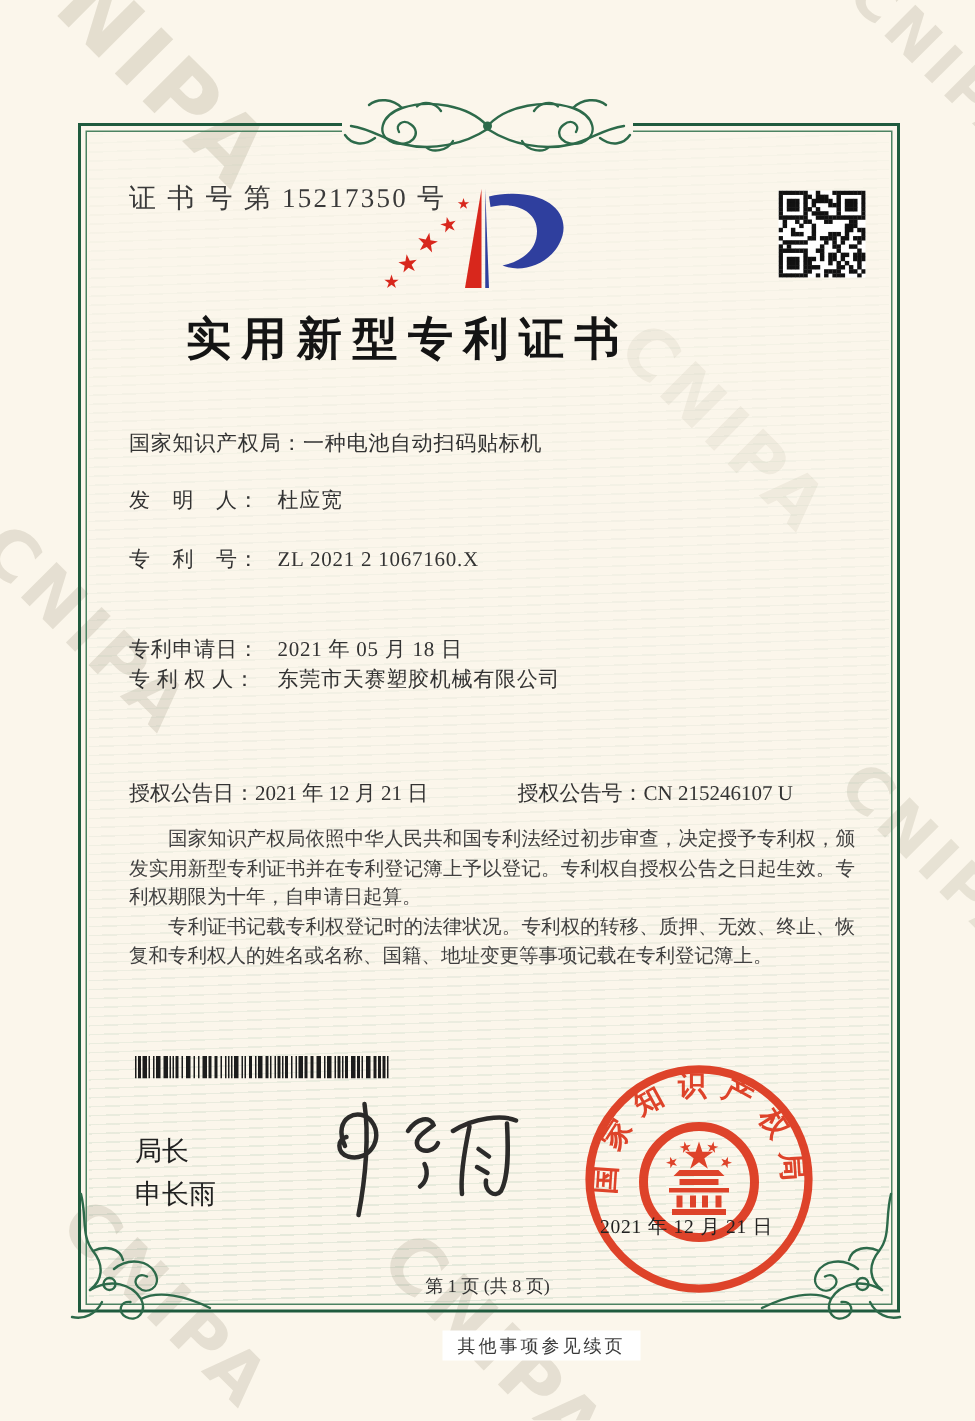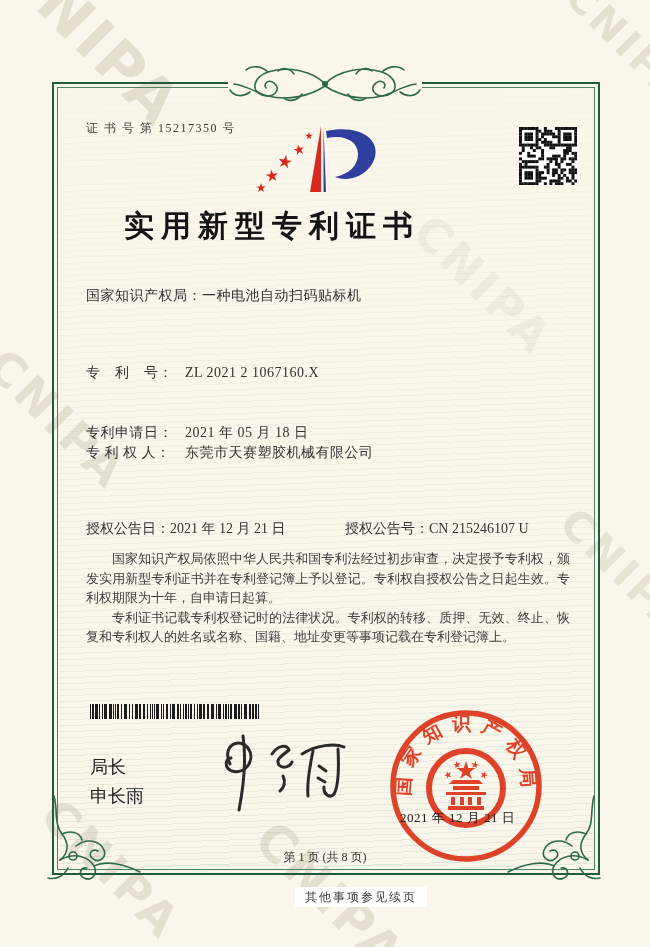--- a/index.html
+++ b/index.html
@@ -24,21 +24,21 @@
       border:2.5px solid #1f5b3e;}
   .cert-border .inner-line{position:absolute;left:3px;top:3px;right:3px;bottom:3px;
       border:1px solid #4c8362;}
   .guilloche{position:absolute;left:5px;top:5px;right:5px;bottom:5px;
       background:repeating-linear-gradient(178deg,rgba(106,156,126,0.16) 0 1px,transparent 1px 6px);
       -webkit-mask-image:linear-gradient(to bottom,rgba(0,0,0,.18),rgba(0,0,0,.45) 60%,rgba(0,0,0,.95));
       mask-image:linear-gradient(to bottom,rgba(0,0,0,.18),rgba(0,0,0,.45) 60%,rgba(0,0,0,.95));}
 
   .ornament{position:absolute;pointer-events:none;}
 
-  .cert-no{position:absolute;left:86px;top:120px;font-size:12px;letter-spacing:1.5px;color:#3a3a3a;}
+  .cert-no{position:absolute;left:86px;top:120px;font-size:18px;letter-spacing:1.5px;color:#3a3a3a;}
 
   .logo{position:absolute;left:252px;top:124px;}
   .qr{position:absolute;left:519px;top:127px;width:58px;height:58px;background:#fff;}
 
   .title{position:absolute;left:0;top:206px;width:544px;text-align:center;
       font-size:30px;font-weight:bold;letter-spacing:7px;color:#141414;}
 
   .field-row{position:absolute;left:86px;width:480px;font-size:14px;letter-spacing:.5px;
       white-space:nowrap;color:#333;}
   .field-label{display:inline-block;min-width:99px;}
@@ -369,20 +369,23 @@
         <rect x="38.666666666666664" y="55.23809523809524" width="2.961904761904762" height="2.961904761904762" fill="#111"></rect>
         <rect x="41.42857142857143" y="55.23809523809524" width="2.961904761904762" height="2.961904761904762" fill="#111"></rect>
         <rect x="52.476190476190474" y="55.23809523809524" width="2.961904761904762" height="2.961904761904762" fill="#111"></rect>
       </svg></div>
 
   <div class="title">实用新型专利证书</div>
 
   <div class="field-row r0">
     <span class="field-label">国家知识产权局：</span><span>一种电池自动扫码贴标机</span>
   </div>
+  <div class="field-row r1">
+    <span class="field-label">发　明　人：</span><span>杜应宽</span>
+  </div>
   <div class="field-row r2">
     <span class="field-label">专　利　号：</span><span>ZL 2021 2 1067160.X</span>
   </div>
   <div class="field-row r3">
     <span class="field-label">专利申请日：</span><span>2021 年 05 月 18 日</span>
   </div>
   <div class="field-row r4">
     <span class="field-label">专 利 权 人：</span><span>东莞市天赛塑胶机械有限公司</span>
   </div>
 

